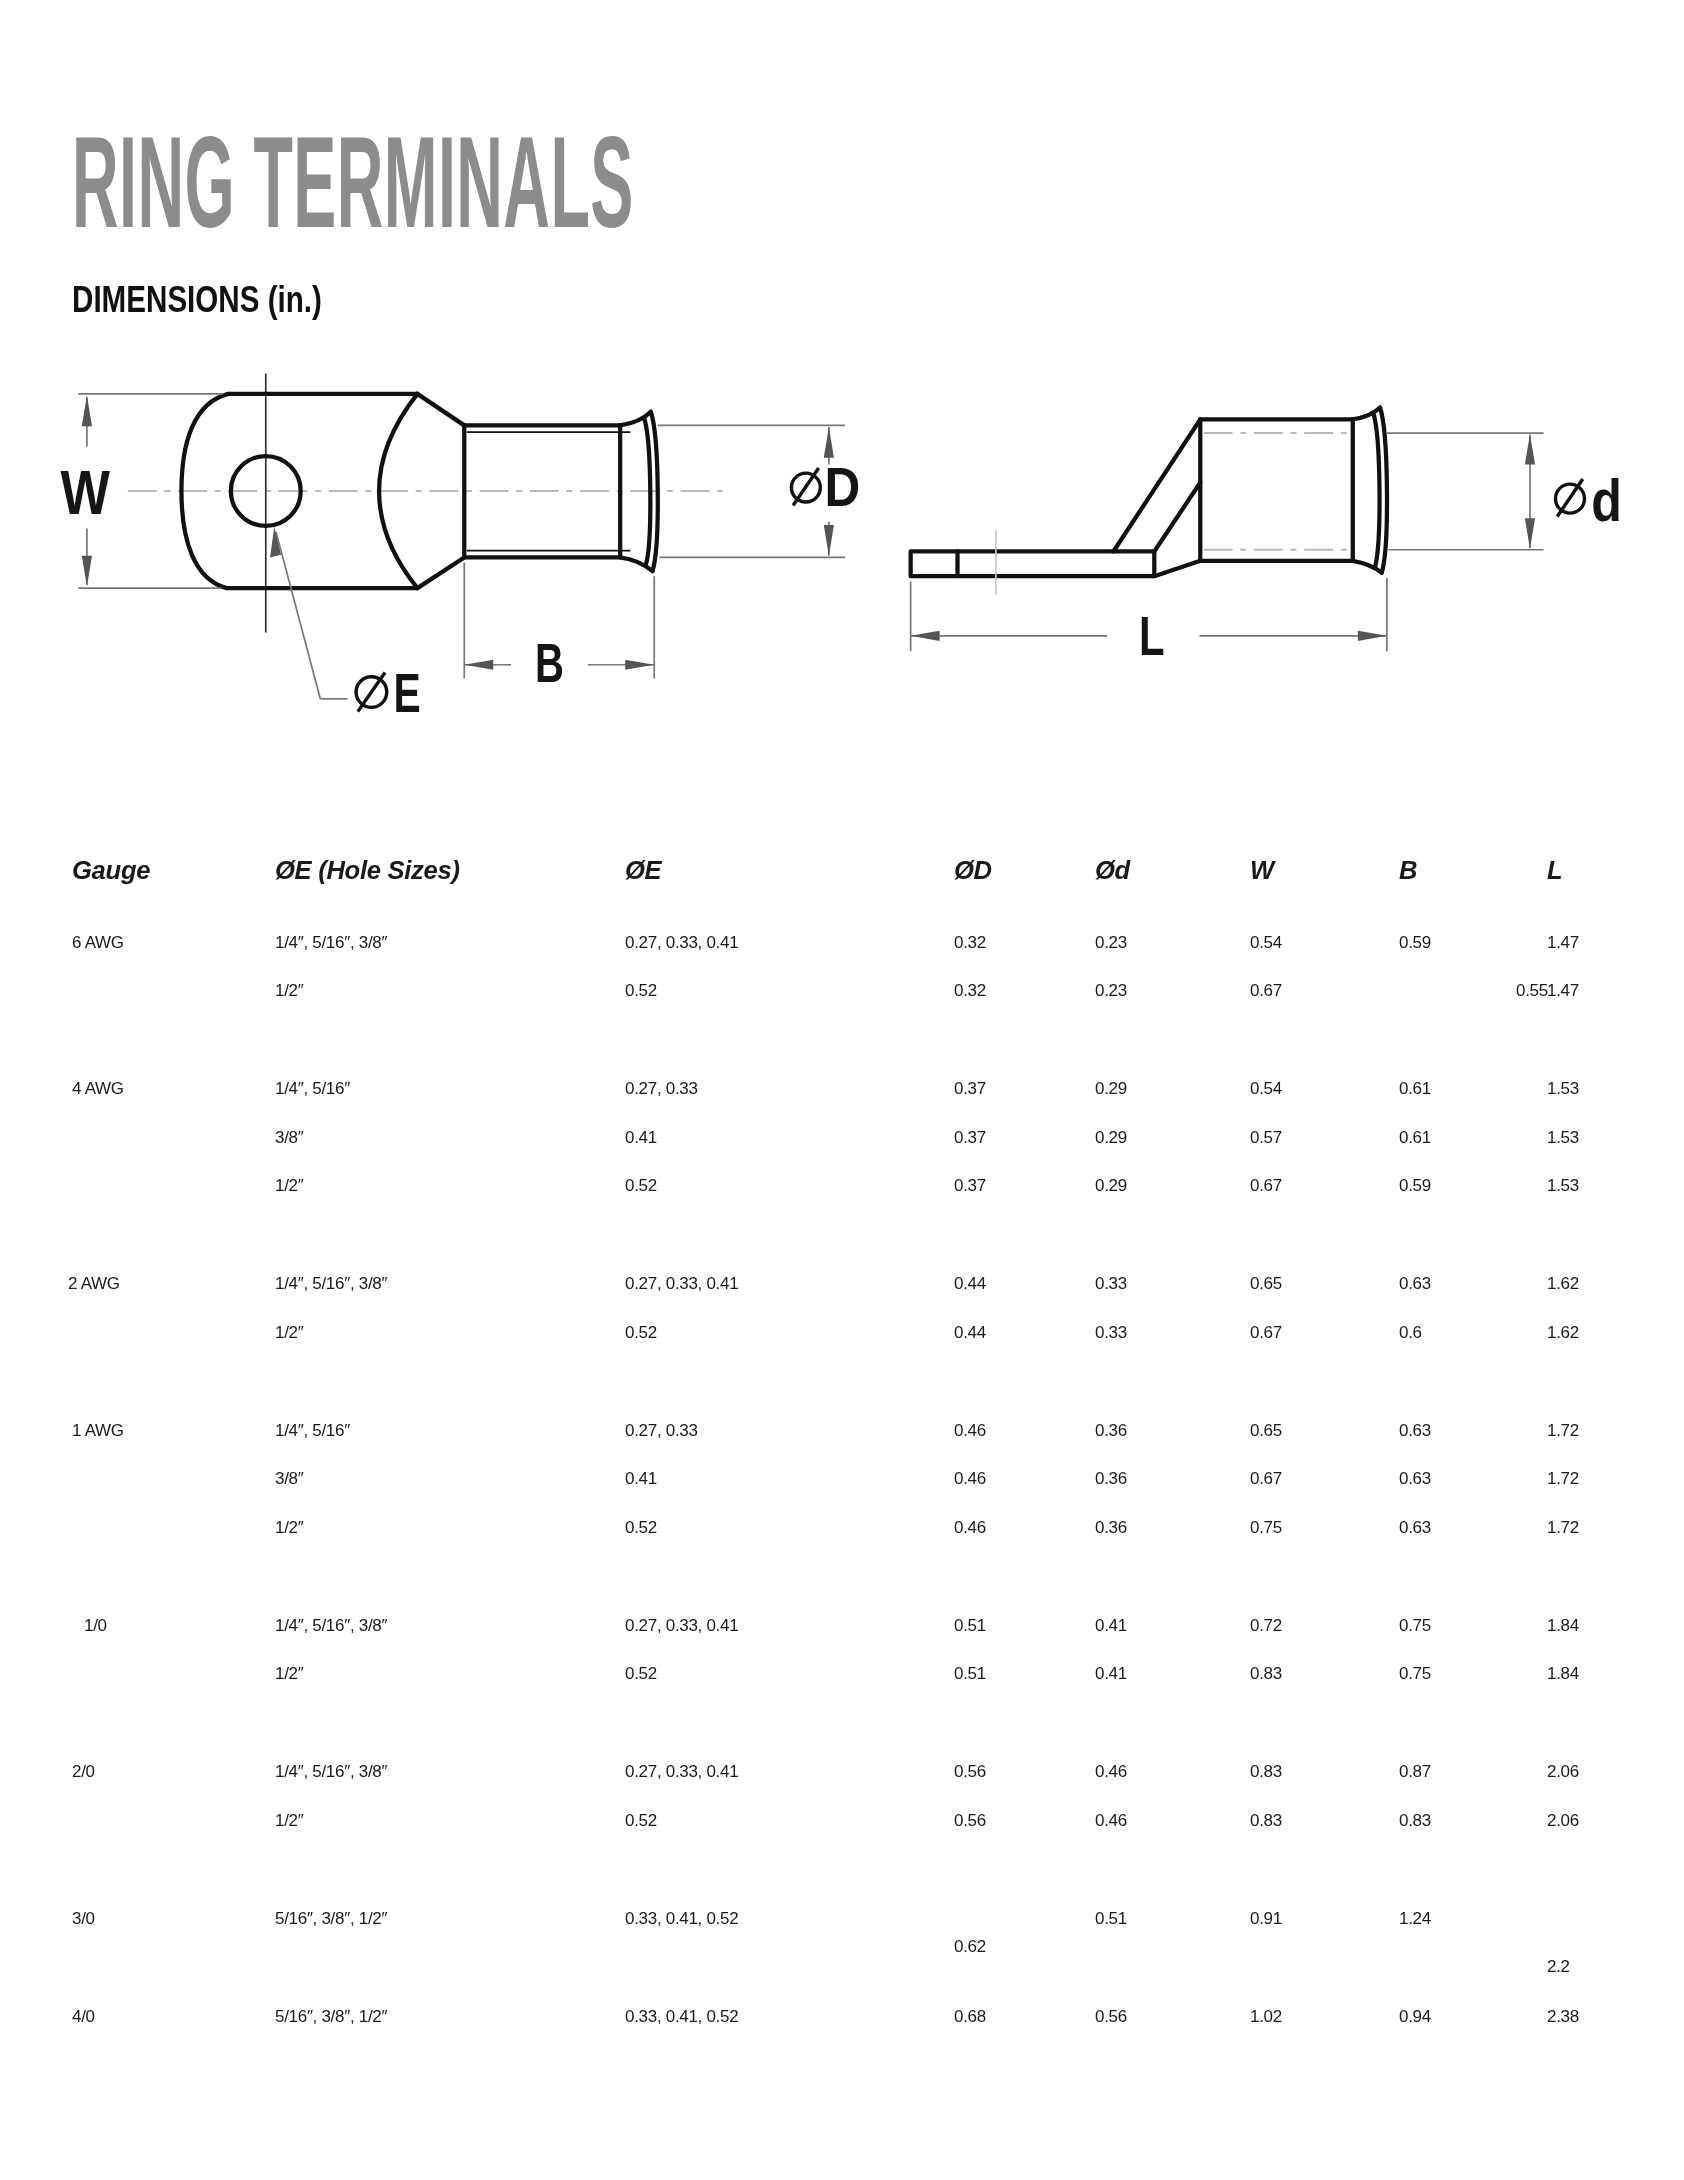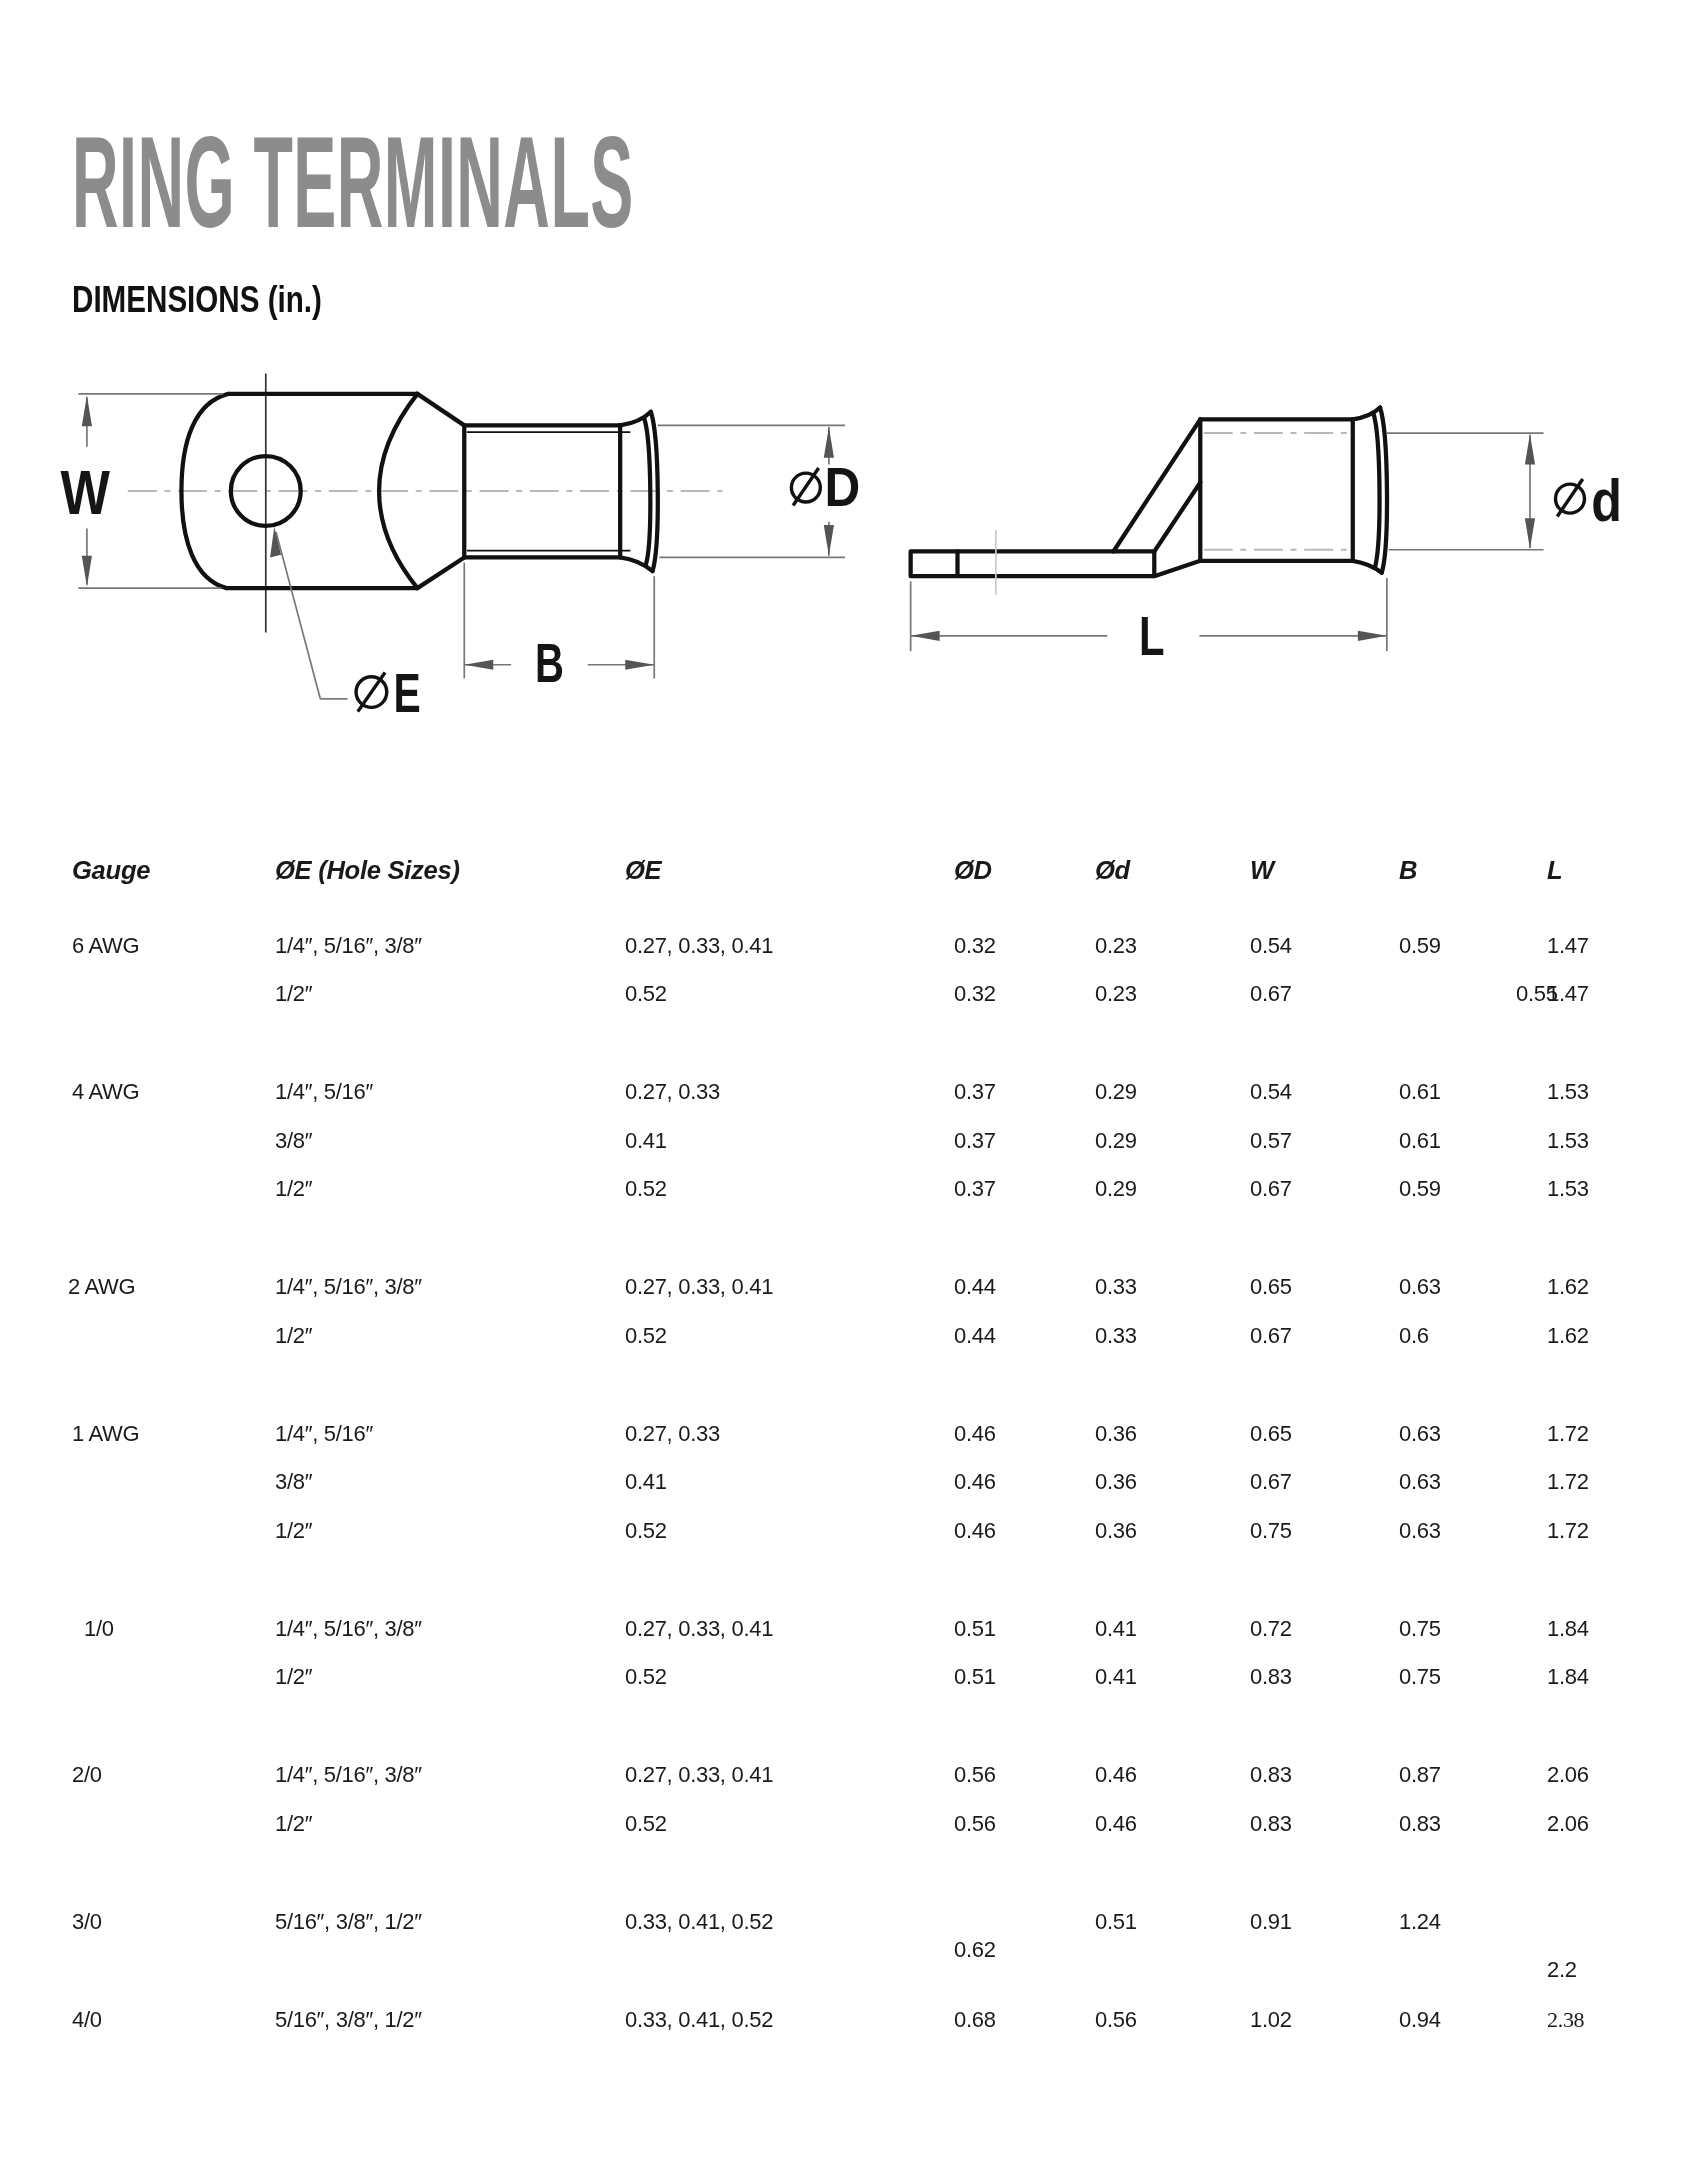--- a/index.html
+++ b/index.html
@@ -24,21 +24,21 @@
   .dim{fill:none;stroke:#777;stroke-width:2;}
   .ah{fill:#555;stroke:none;}
   .cl{fill:none;stroke:#b9b9b9;stroke-width:2.5;stroke-dasharray:34 9 7 9;}
   .cl2{fill:none;stroke:#c9c9c9;stroke-width:2;}
   .axis{fill:none;stroke:#333;stroke-width:2;}
   .sym{fill:none;stroke:#111;stroke-width:4;}
   .diagram-band text{font-family:"Liberation Sans",sans-serif;font-weight:bold;fill:#151515;}
   .tbl-header{position:absolute;left:0;top:856px;width:1685px;height:34px;font-weight:bold;font-size:25.6px;}
   .tbl-header span{position:absolute;white-space:nowrap;letter-spacing:-0.3px;font-style:italic;}
   .tbl-rows{position:absolute;left:0;top:0;width:1685px;}
-  .trow{position:absolute;left:0;width:1538px;height:49px;font-size:22px;}
+  .trow{position:absolute;left:0;width:1538px;height:49px;font-size:17px;}
   .tcell{position:absolute;top:0;white-space:nowrap;letter-spacing:-0.3px;}
 </style>
 </head>
 <body>
 
 <div class="page-title">RING TERMINALS</div>
 <div class="page-subtitle">DIMENSIONS (in.)</div>
 
 <svg class="diagram-band" viewBox="0 380 1978 520" xmlns="http://www.w3.org/2000/svg">
 
@@ -292,16 +292,16 @@
       <span class="tcell" style="left: 1547px; margin-top: 48px;">2.2</span>
     </div>
     <div class="trow" style="top: 2007px;">
       <span class="tcell" style="left: 72px;">4/0</span>
       <span class="tcell" style="left: 275px;">5/16″, 3/8″, 1/2″</span>
       <span class="tcell" style="left: 625px;">0.33, 0.41, 0.52</span>
       <span class="tcell" style="left: 954px;">0.68</span>
       <span class="tcell" style="left: 1095px;">0.56</span>
       <span class="tcell" style="left: 1250px;">1.02</span>
       <span class="tcell" style="left: 1399px;">0.94</span>
-      <span class="tcell" style="left: 1547px; font-family: Liberation Serif, serif;">2.38</span>
+      <span class="tcell" style="left: 1547px;">2.38</span>
     </div>
   </div>
 
 
 </body></html>

